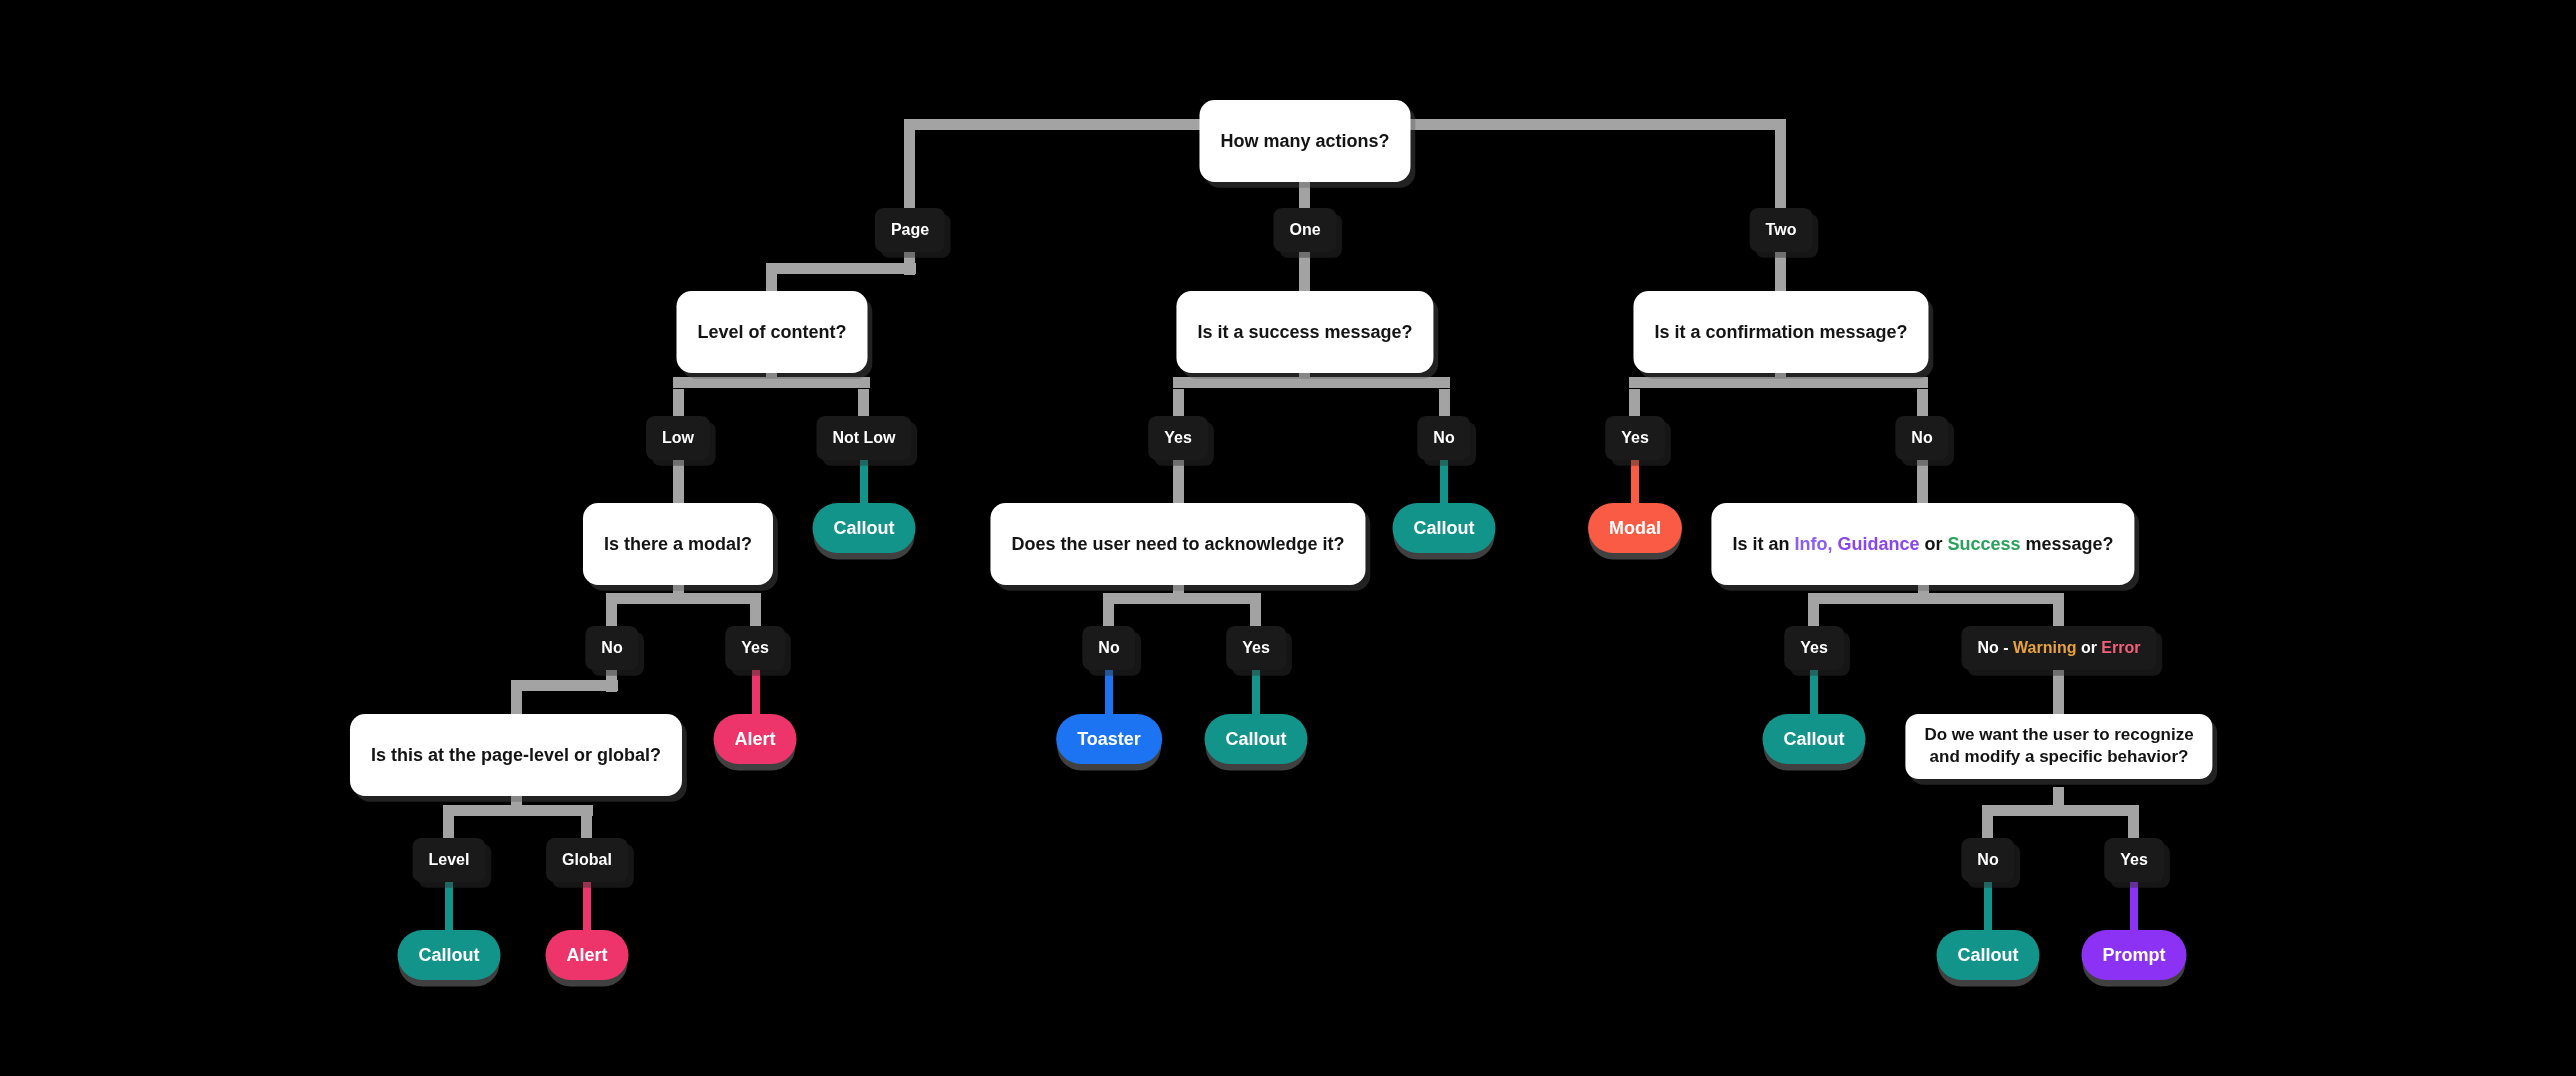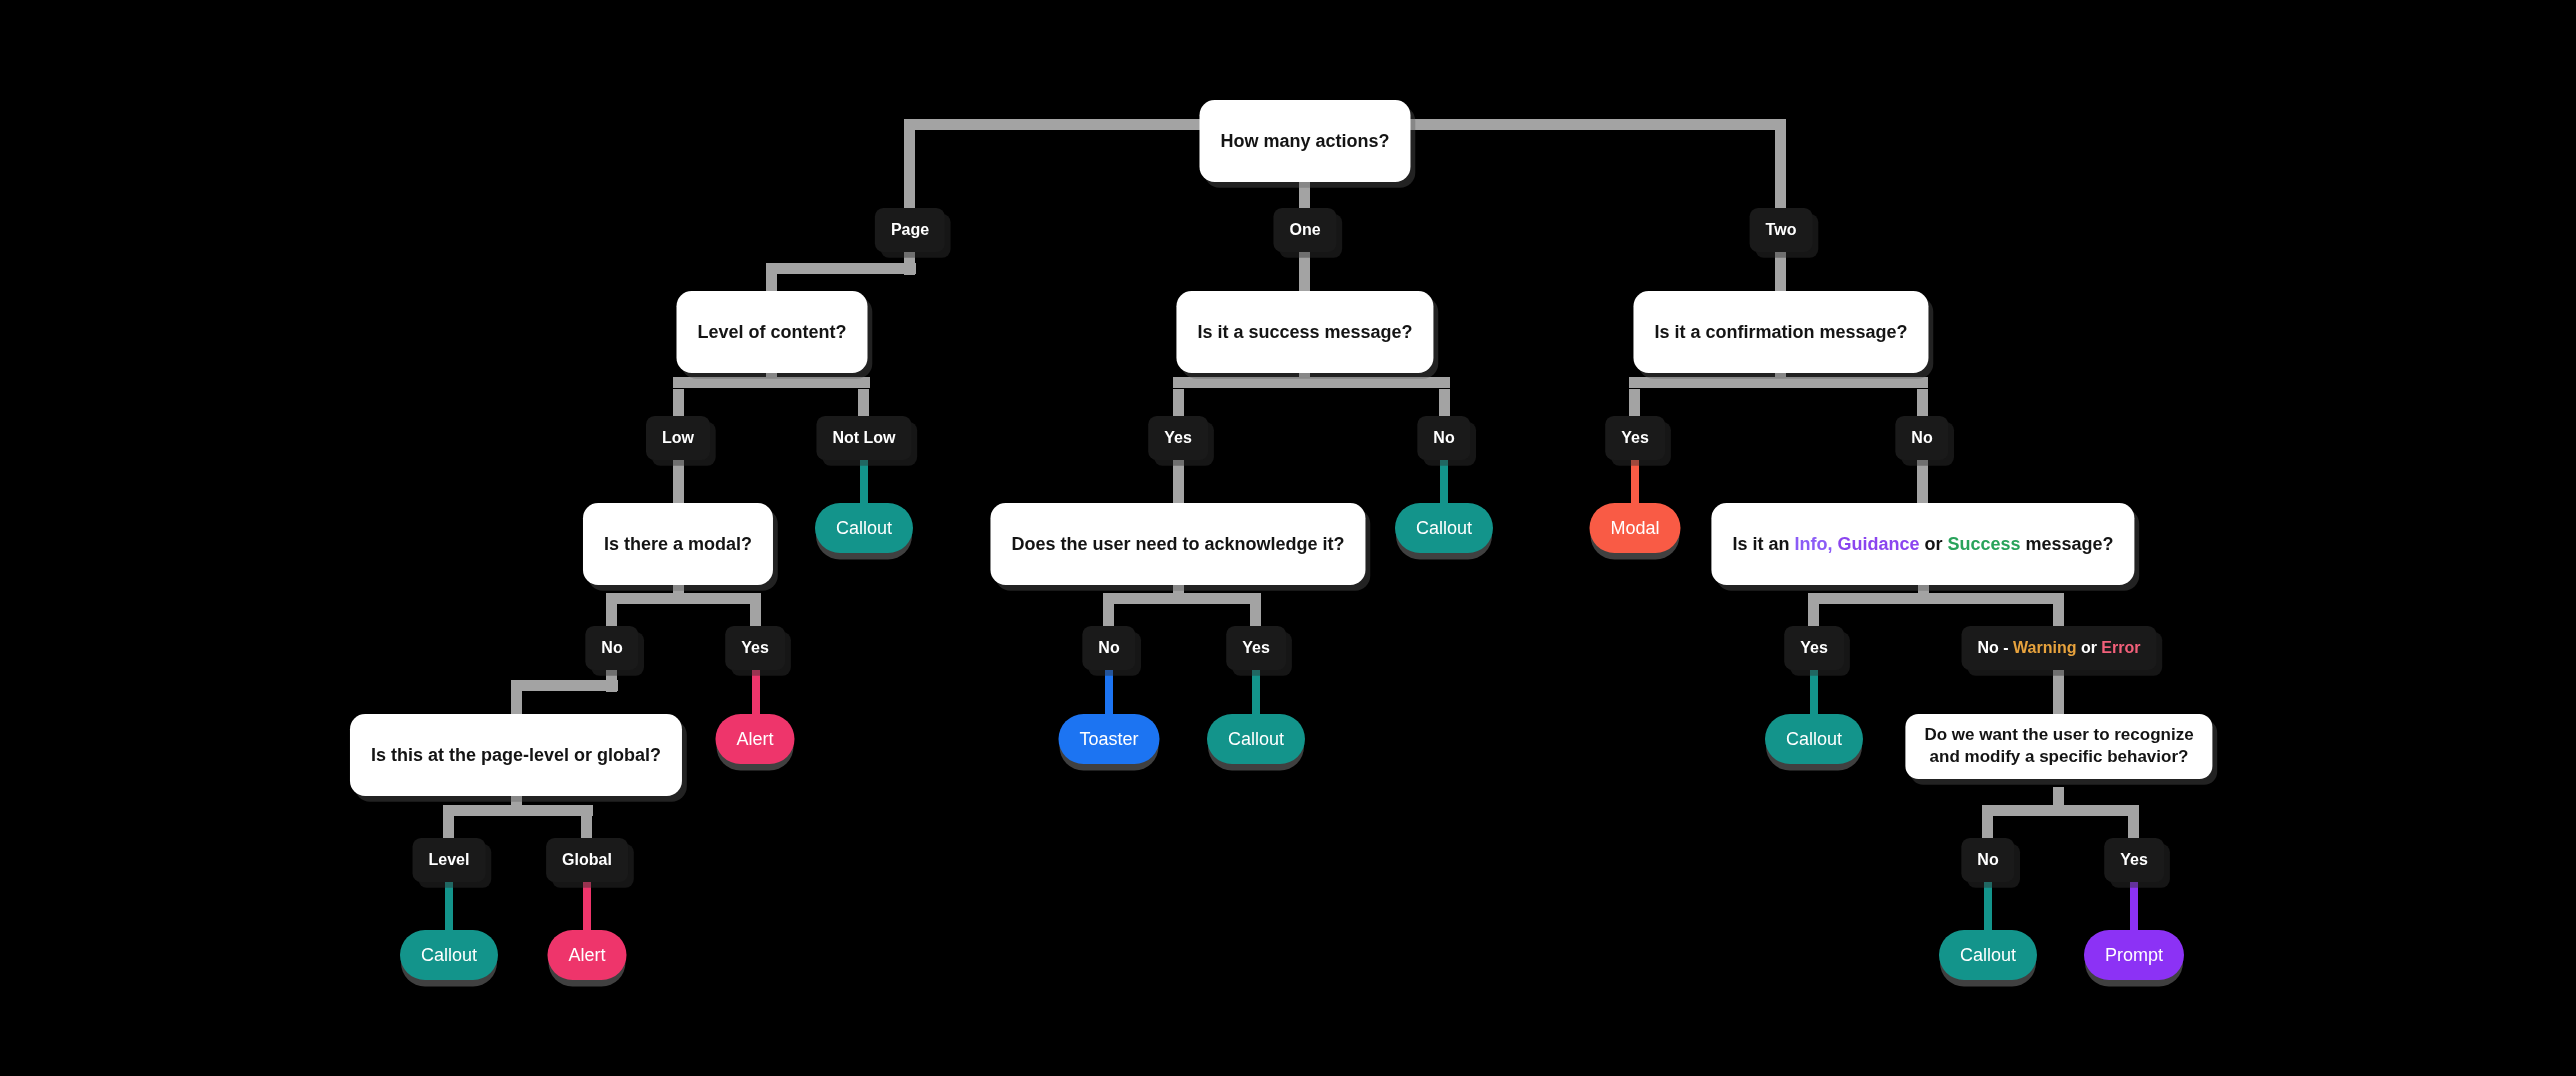--- a/index.html
+++ b/index.html
@@ -14,21 +14,21 @@
      padding:16px 21px;border-radius:15.2px;z-index:2;
      box-shadow:4.8px 5.7px 0 rgba(90,90,90,.38);}
   .q.multi{height:auto;line-height:1.35;padding:9.5px 19px;font-size:17px;text-align:center;border-radius:13px;}
   
   .lb{position:absolute;transform:translateX(-50%);height:44px;line-height:44px;
       background:#1a1a1a;color:#fff;font-weight:700;font-size:16px;white-space:nowrap;
       padding:0 16px;border-radius:8.6px;z-index:2;
       box-shadow:5.7px 5.7px 0 rgba(48,48,48,.45);}
   
   .pill{position:absolute;transform:translateX(-50%);height:50px;line-height:50px;
-        color:#fff;font-weight:400;font-size:18px;white-space:nowrap;padding:0 21px;
+        color:#fff;font-weight:700;font-size:18px;white-space:nowrap;padding:0 21px;
         border-radius:25px;z-index:2;box-shadow:0 7.6px 0 -1px rgba(128,128,128,.5);}
 </style>
 </head>
 <body>
 
 <div class="canvas">
 
   <div class="c" style="left:910px;top:119px;width:871px;height:11.4px;"></div>
   <div class="c" style="left:904px;top:119px;width:11.4px;height:89px;"></div>
   <div class="c" style="left:1775px;top:119px;width:11.4px;height:89px;"></div>

